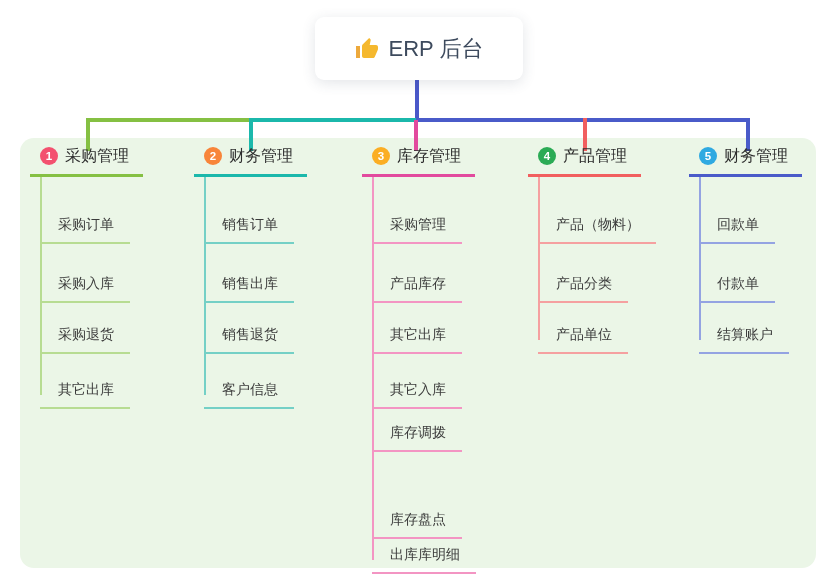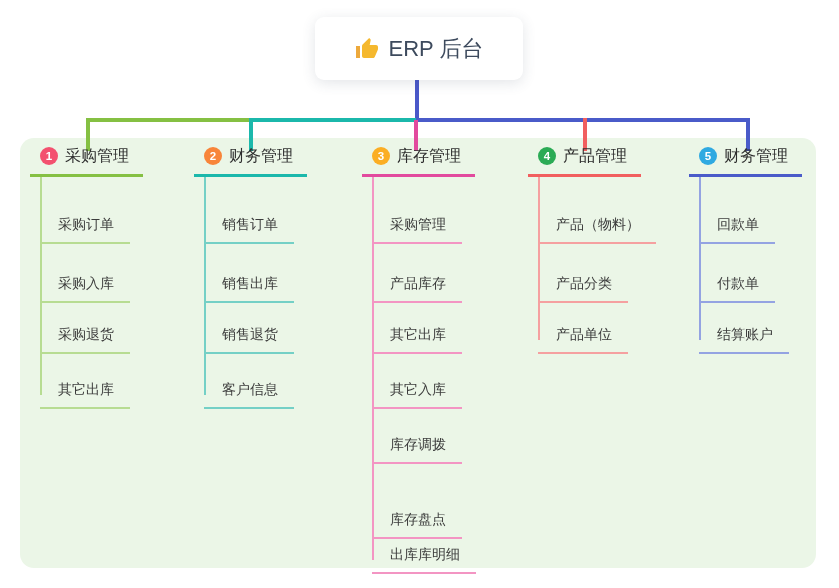--- a/index.html
+++ b/index.html
@@ -49,21 +49,21 @@
   .child-vertical{position:absolute;left:10px;top:32px;width:2px;background:var(--cline);}
   .b1 .child-vertical,.b2 .child-vertical{height:218px;}
   .b3 .child-vertical{height:383px;}
   .b4 .child-vertical,.b5 .child-vertical{height:163px;}
   .child{
     position:absolute;left:10px;white-space:nowrap;
     font-size:14px;line-height:20px;color:#3c3c3c;
     padding:0 16px 8px 18px;border-bottom:2px solid var(--cline);margin-top:16px;
   }
   .r0{top:53px}.r1{top:112px}.r2{top:163px}.r3{top:218px}
-  .r4{top:273px}.r5{top:348px}.r6{top:383px}
+  .r4{top:261px}.r5{top:348px}.r6{top:383px}
 </style>
 </head>
 <body>
 
 <div class="canvas">
 
   <div class="panel" style="background: rgb(235, 246, 231);"></div>
 
   <div class="line root-vline" style="background: rgb(74, 88, 201);"></div>
   <div class="line bus bus-green" style="background: rgb(133, 192, 67);"></div>

